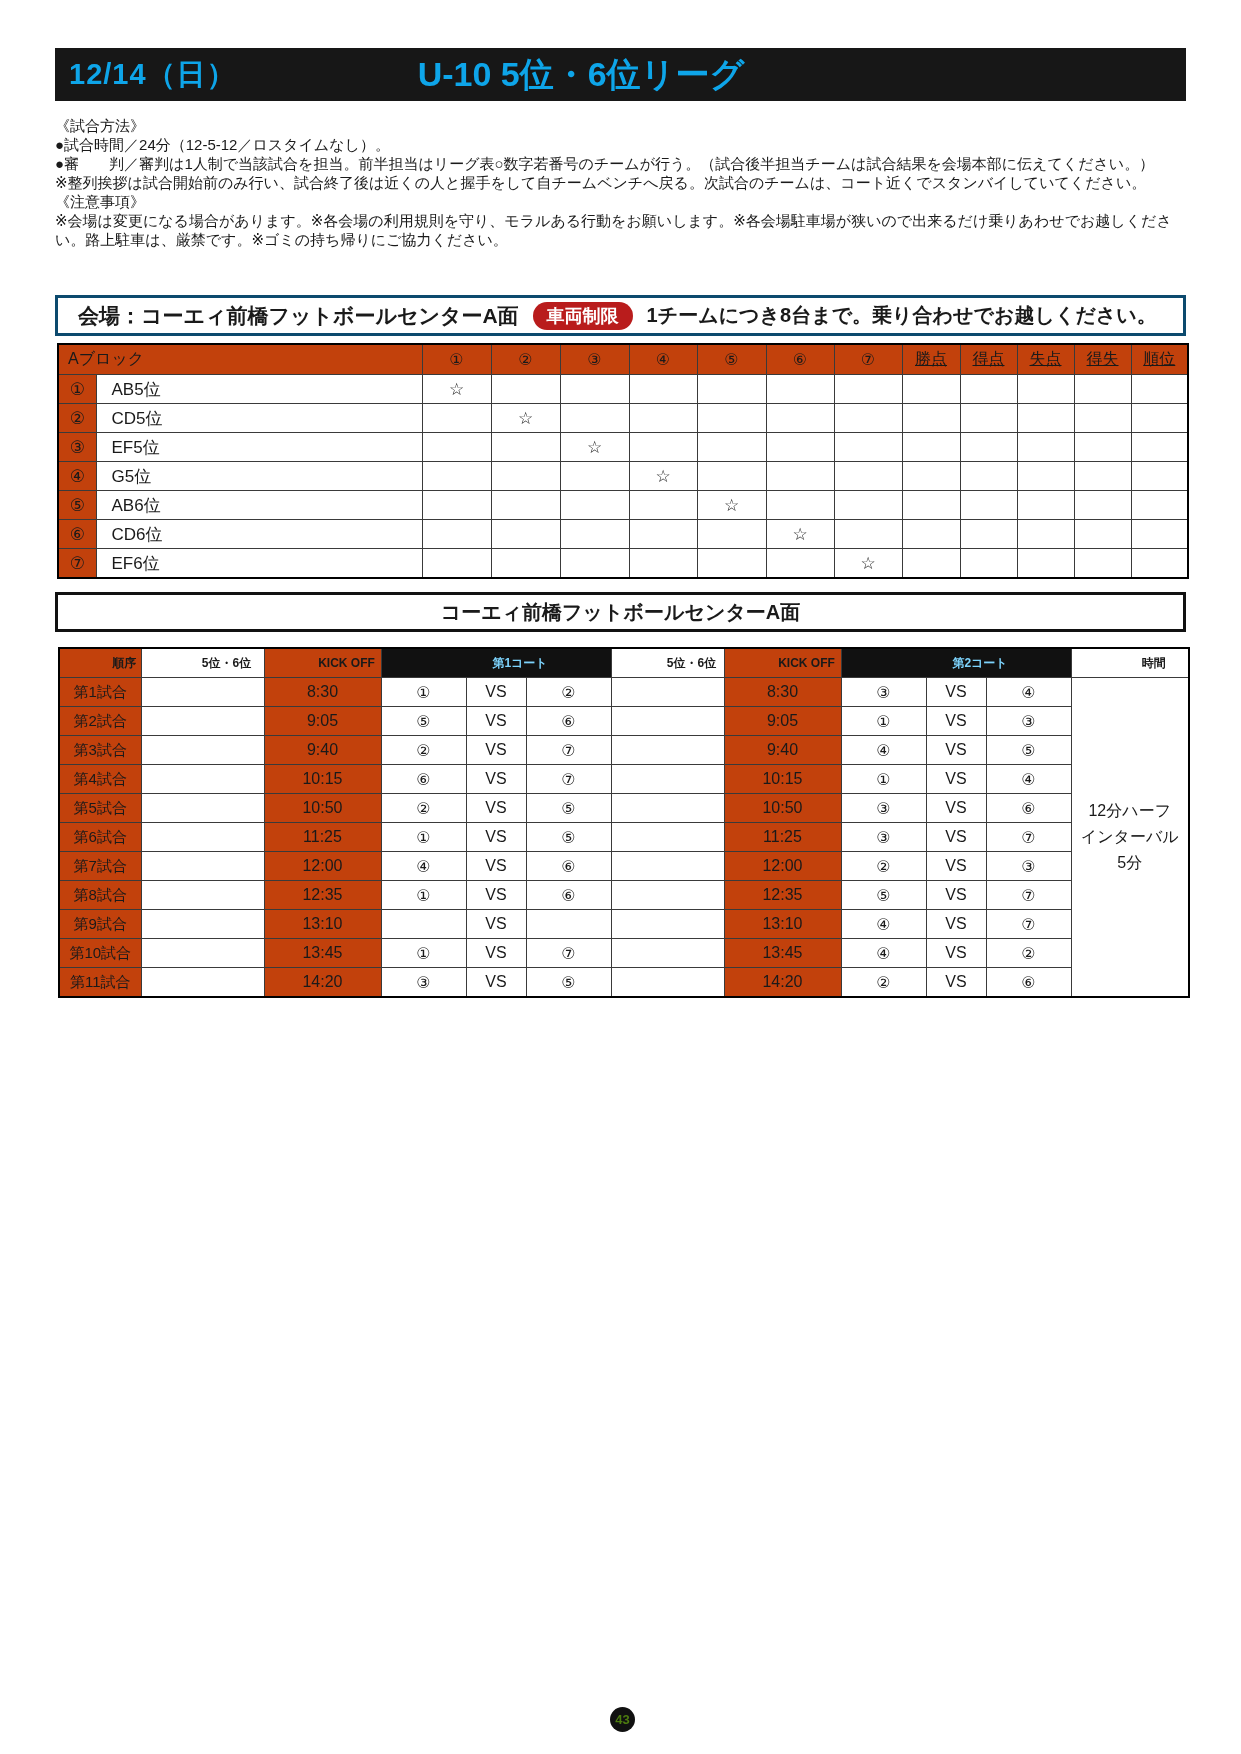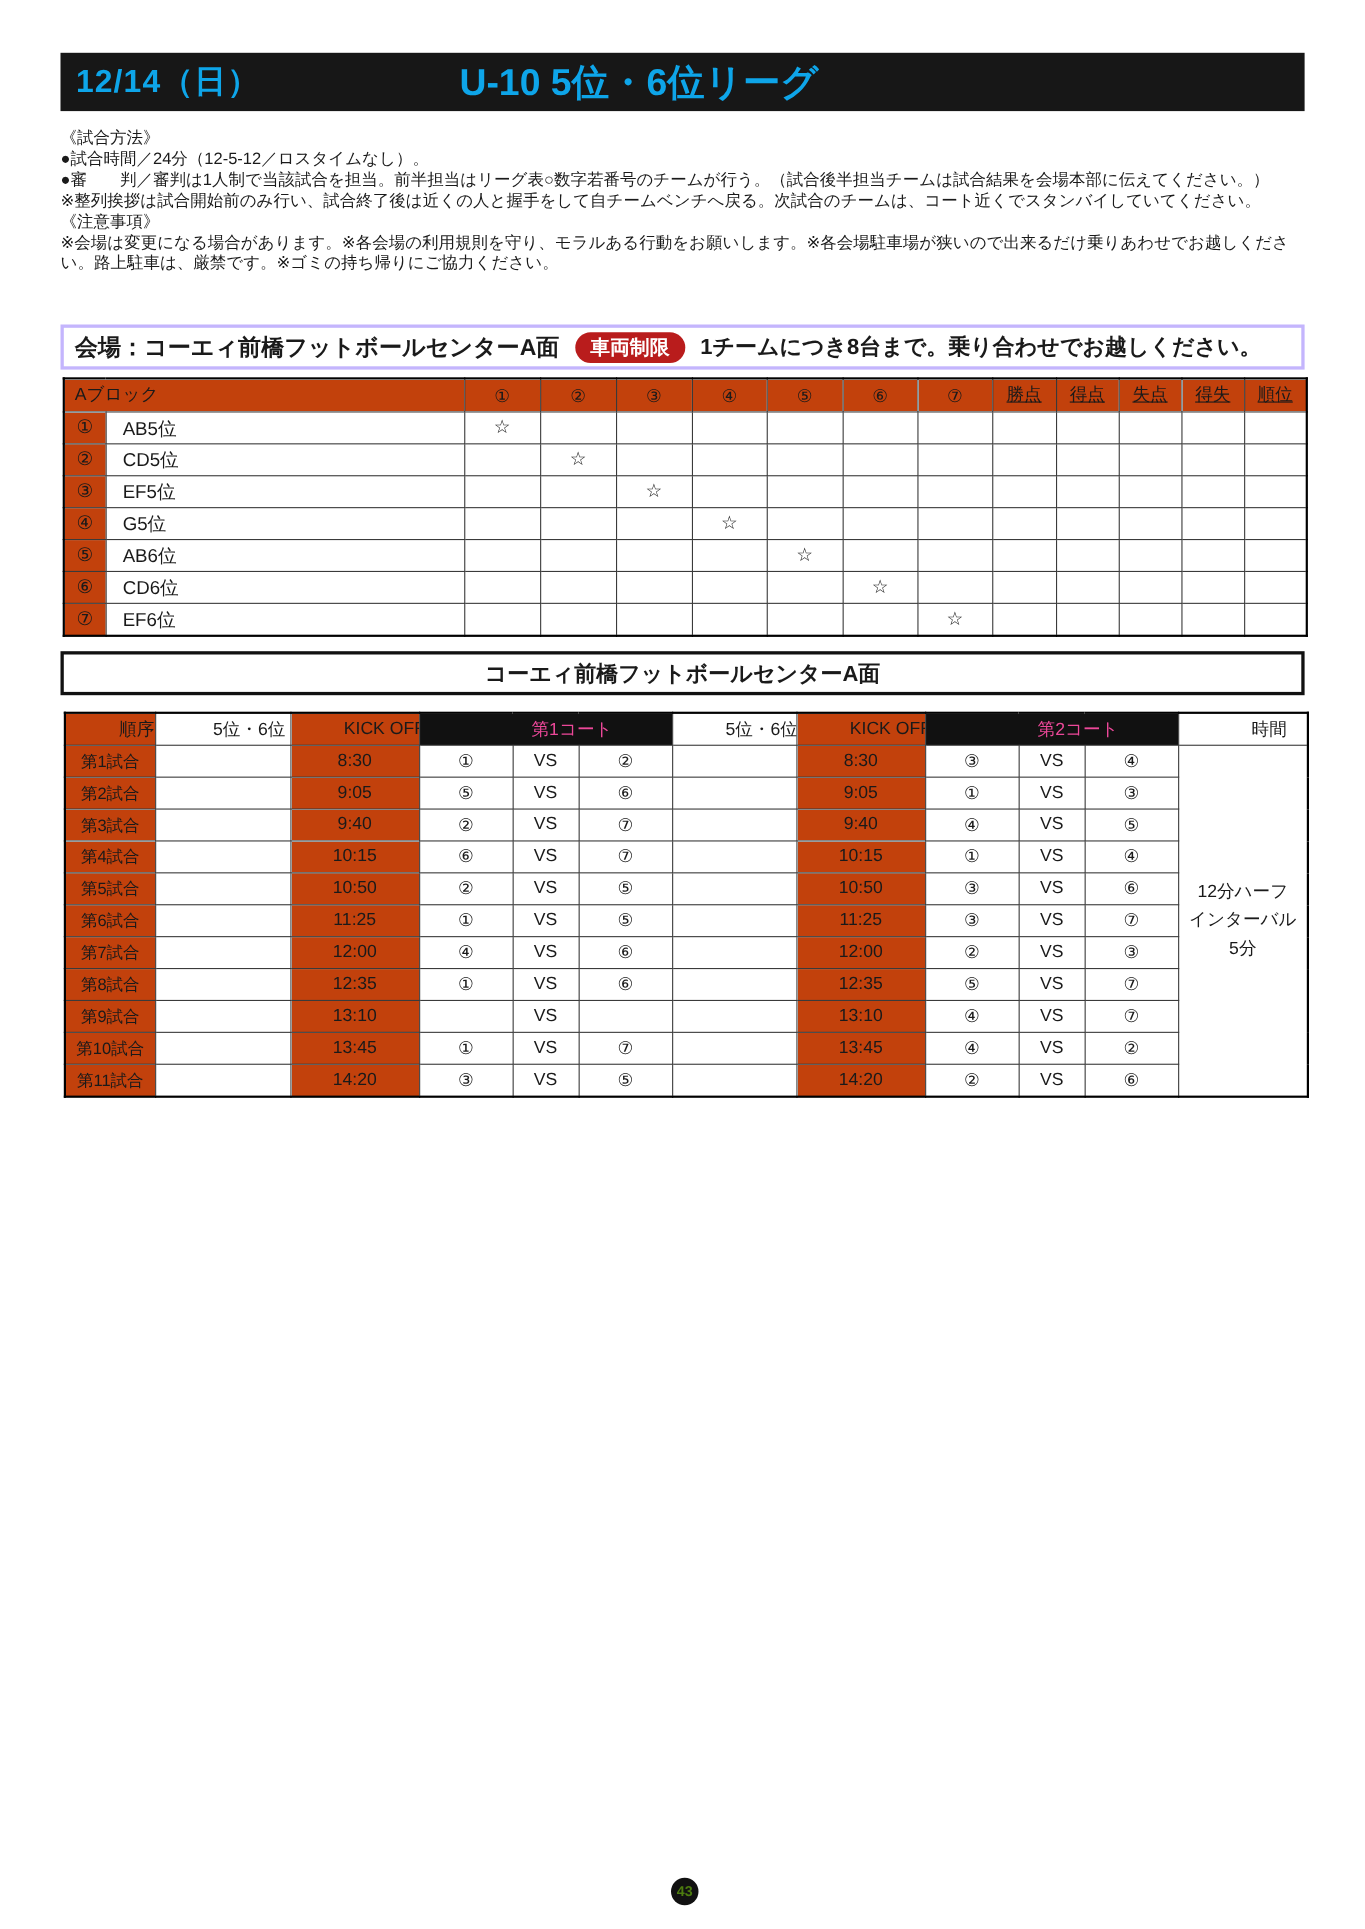--- a/index.html
+++ b/index.html
@@ -26,22 +26,22 @@
 
   
   .rules {
     position:absolute; left:55px; top:116px; width:1131px;
     font-size:15px; line-height:19px;
   }
 
   
   .venue-box {
     position:absolute; left:55px; top:295px; width:1131px; height:41px;
-    border:3px solid #c4b5fd; box-sizing:border-box;
-    display:flex; align-items:center; padding:0 10px; gap:14px;
+    border:3px solid #0c4a6e; box-sizing:border-box;
+    display:flex; align-items:center; padding:0 20px; gap:14px;
     background:#fff;
   }
   .venue-label { font-size:21px; font-weight:bold; white-space:nowrap; }
   .venue-badge {
     background:#b91c1c; color:#fff; border-radius:15px;
     font-size:18px; font-weight:bold; padding:2px 14px; white-space:nowrap;
   }
   .venue-note { font-size:20px; font-weight:bold; white-space:nowrap; }
 
   
@@ -71,23 +71,23 @@
 
   
   .sched {
     position:absolute; left:58px; top:647px; width:1130px;
     border:2px solid #000;
   }
   .sched th, .sched td {
     border:1px solid #3a3a3a; text-align:center; vertical-align:middle;
     padding:0; overflow:hidden; white-space:nowrap;
   }
-  .sched tr.shead th { height:28px; font-size:16px; font-weight:normal;padding-left:48px; }
+  .sched tr.shead th { height:28px; font-size:12px; font-weight:bold;padding-left:48px; }
   .sched td { height:28px; font-size:16px; font-weight:normal; }
-  .sched th.blackcell { background:#111; color:#ec4899; }
+  .sched th.blackcell { background:#111; color:#7dd3fc; }
   .sched td.ordercell { font-size:15px; }
   .time-note { line-height:26px; font-size:16px; }
 
   
   .pagenum {
     position:absolute; left:610px; top:1707px; width:25px; height:25px;
     border-radius:50%; background:#111; color:#4d7c0f;
     display:flex; align-items:center; justify-content:center;
     font-size:13px; font-weight:bold;
   }

